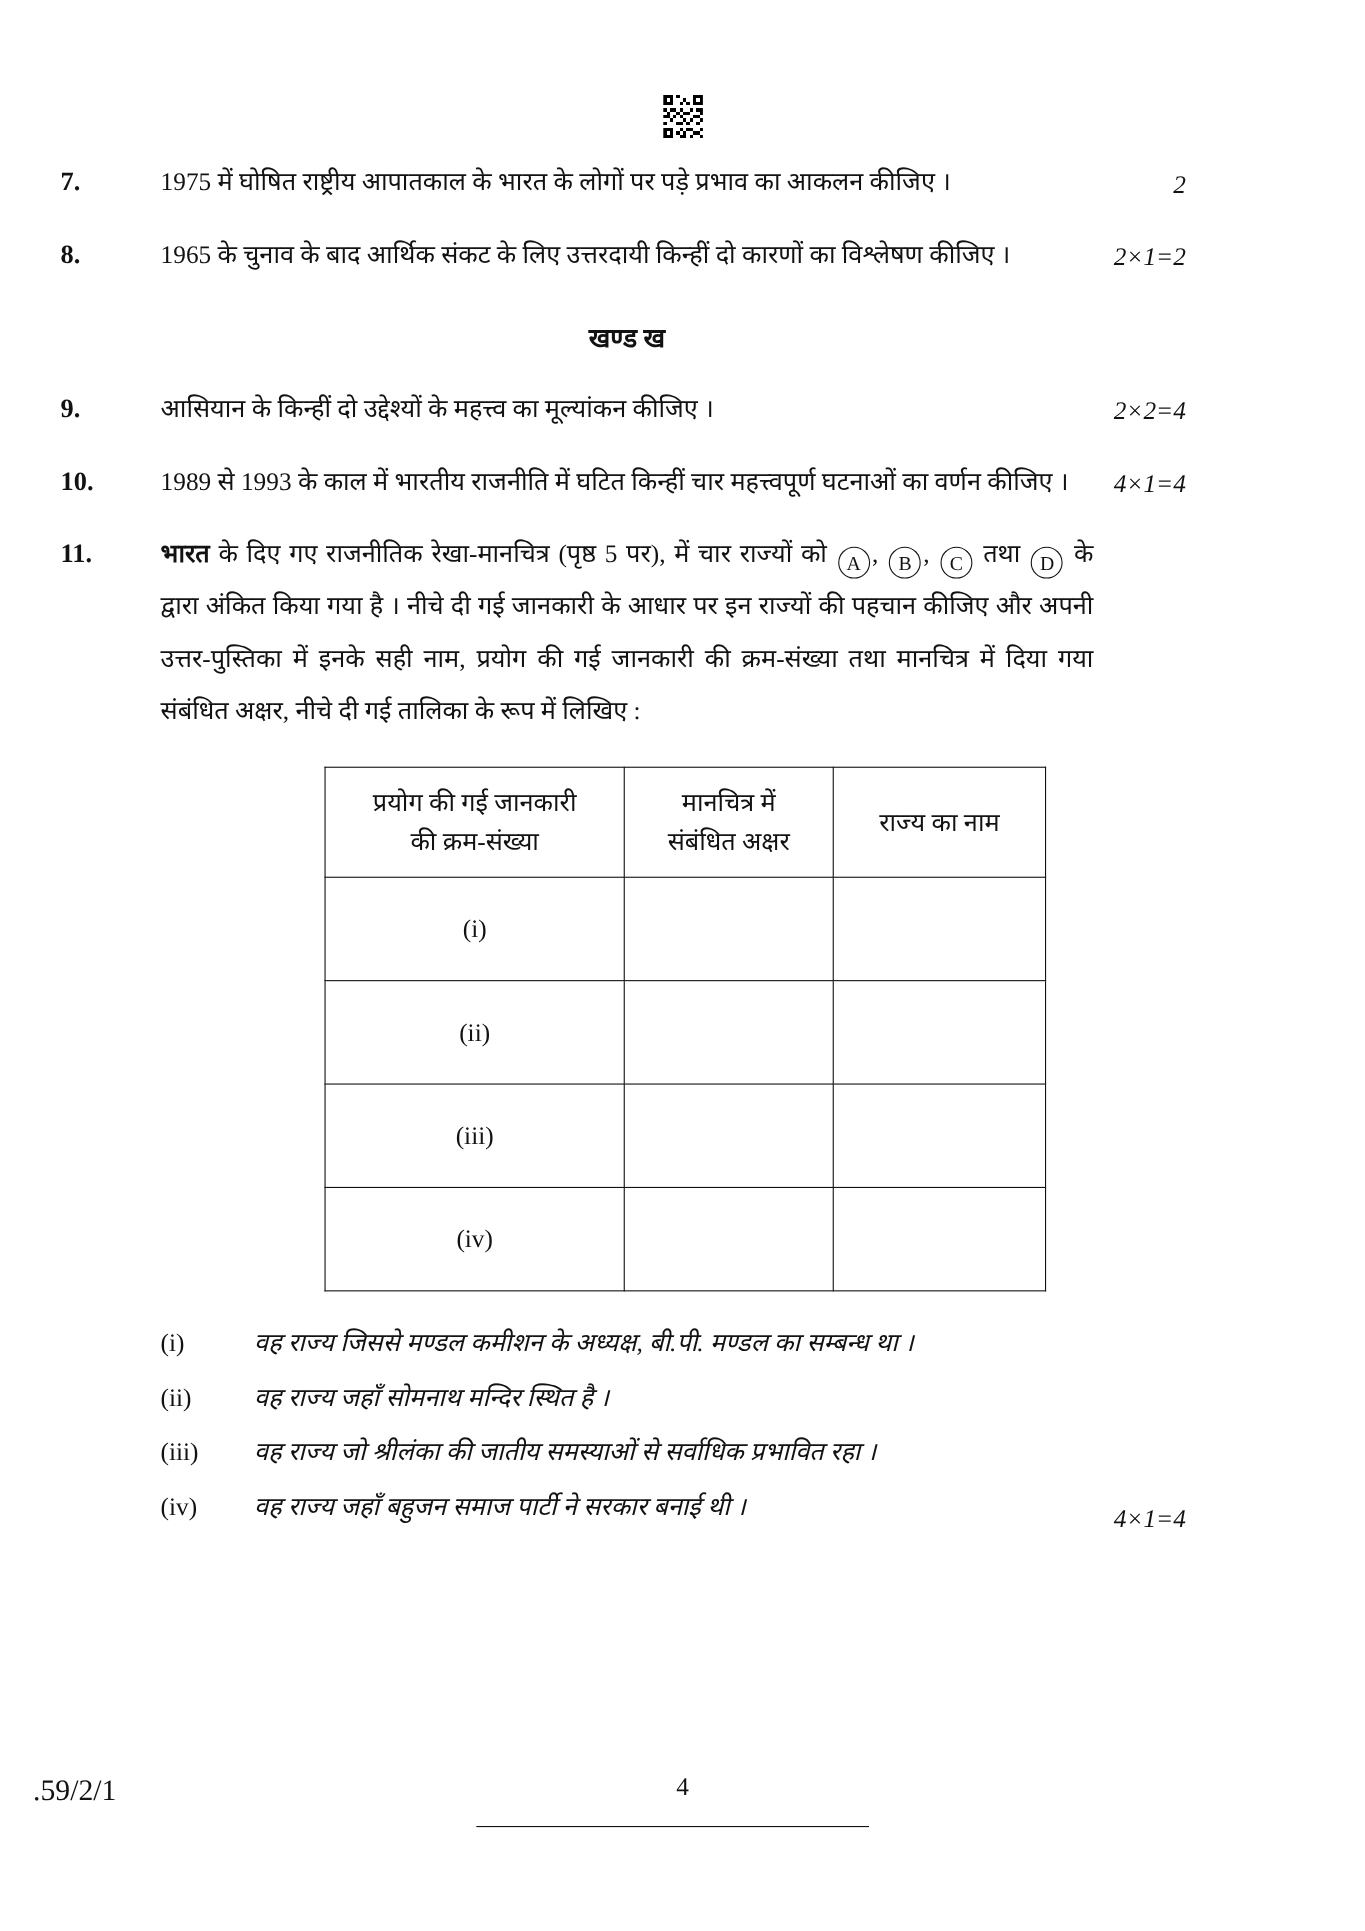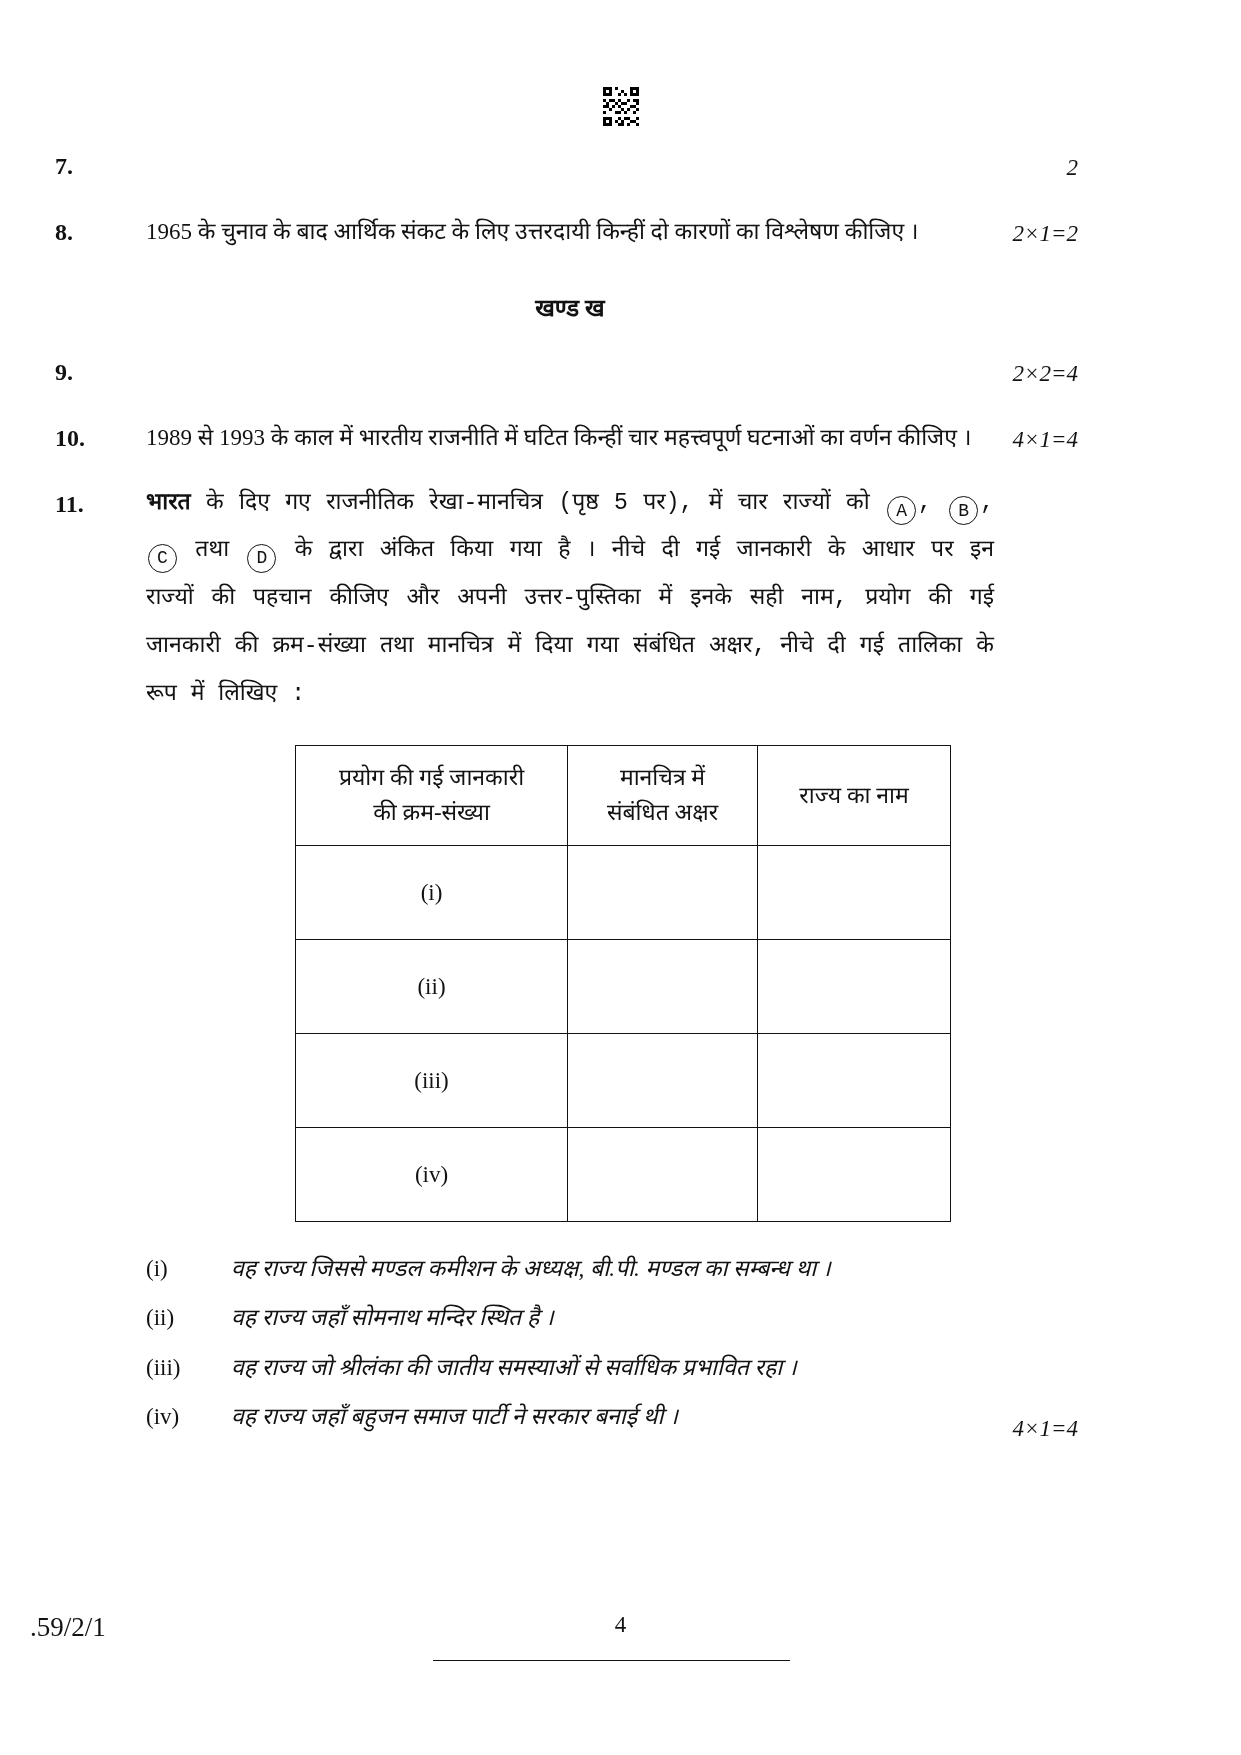--- a/index.html
+++ b/index.html
@@ -29,21 +29,21 @@
     margin-top: 16px;
     line-height: 2.08;
   }
   .qnum {
     width: 91px;
     flex: none;
     font-weight: bold;
     font-size: 24px;
   }
   .qbody { width: 848px; }
-  .qbody.justify { text-align: justify; font-family: Liberation Mono, monospace; }
+  .qbody.justify { text-align: justify; }
   .marks {
     position: absolute;
     right: 108px;
     bottom: 0;
     font-style: italic;
     font-size: 23px;
     white-space: nowrap;
   }
 
   
@@ -170,33 +170,35 @@
           <rect x="9" y="11" width="2" height="1"></rect>
         <rect x="5" y="12" width="2" height="1"></rect>
           <rect x="8" y="12" width="1" height="1"></rect>
           <rect x="11" y="12" width="1" height="1"></rect>
       </g>
     </svg>
   </div>
 
   <div class="question">
     <div class="qnum">7.</div>
+    <div class="qbody">1975 में घोषित राष्ट्रीय आपातकाल के भारत के लोगों पर पड़े प्रभाव का आकलन कीजिए ।</div>
     <div class="marks">2</div>
   </div>
 
   <div class="question">
     <div class="qnum">8.</div>
     <div class="qbody">1965 के चुनाव के बाद आर्थिक संकट के लिए उत्तरदायी किन्हीं दो कारणों का विश्लेषण कीजिए ।</div>
     <div class="marks">2×1=2</div>
   </div>
 
   <div class="section-heading">खण्ड ख</div>
 
   <div class="question">
     <div class="qnum">9.</div>
+    <div class="qbody">आसियान के किन्हीं दो उद्देश्यों के महत्त्व का मूल्यांकन कीजिए ।</div>
     <div class="marks">2×2=4</div>
   </div>
 
   <div class="question">
     <div class="qnum">10.</div>
     <div class="qbody">1989 से 1993 के काल में भारतीय राजनीति में घटित किन्हीं चार महत्त्वपूर्ण घटनाओं का वर्णन कीजिए ।</div>
     <div class="marks">4×1=4</div>
   </div>
 
   <div class="question">

